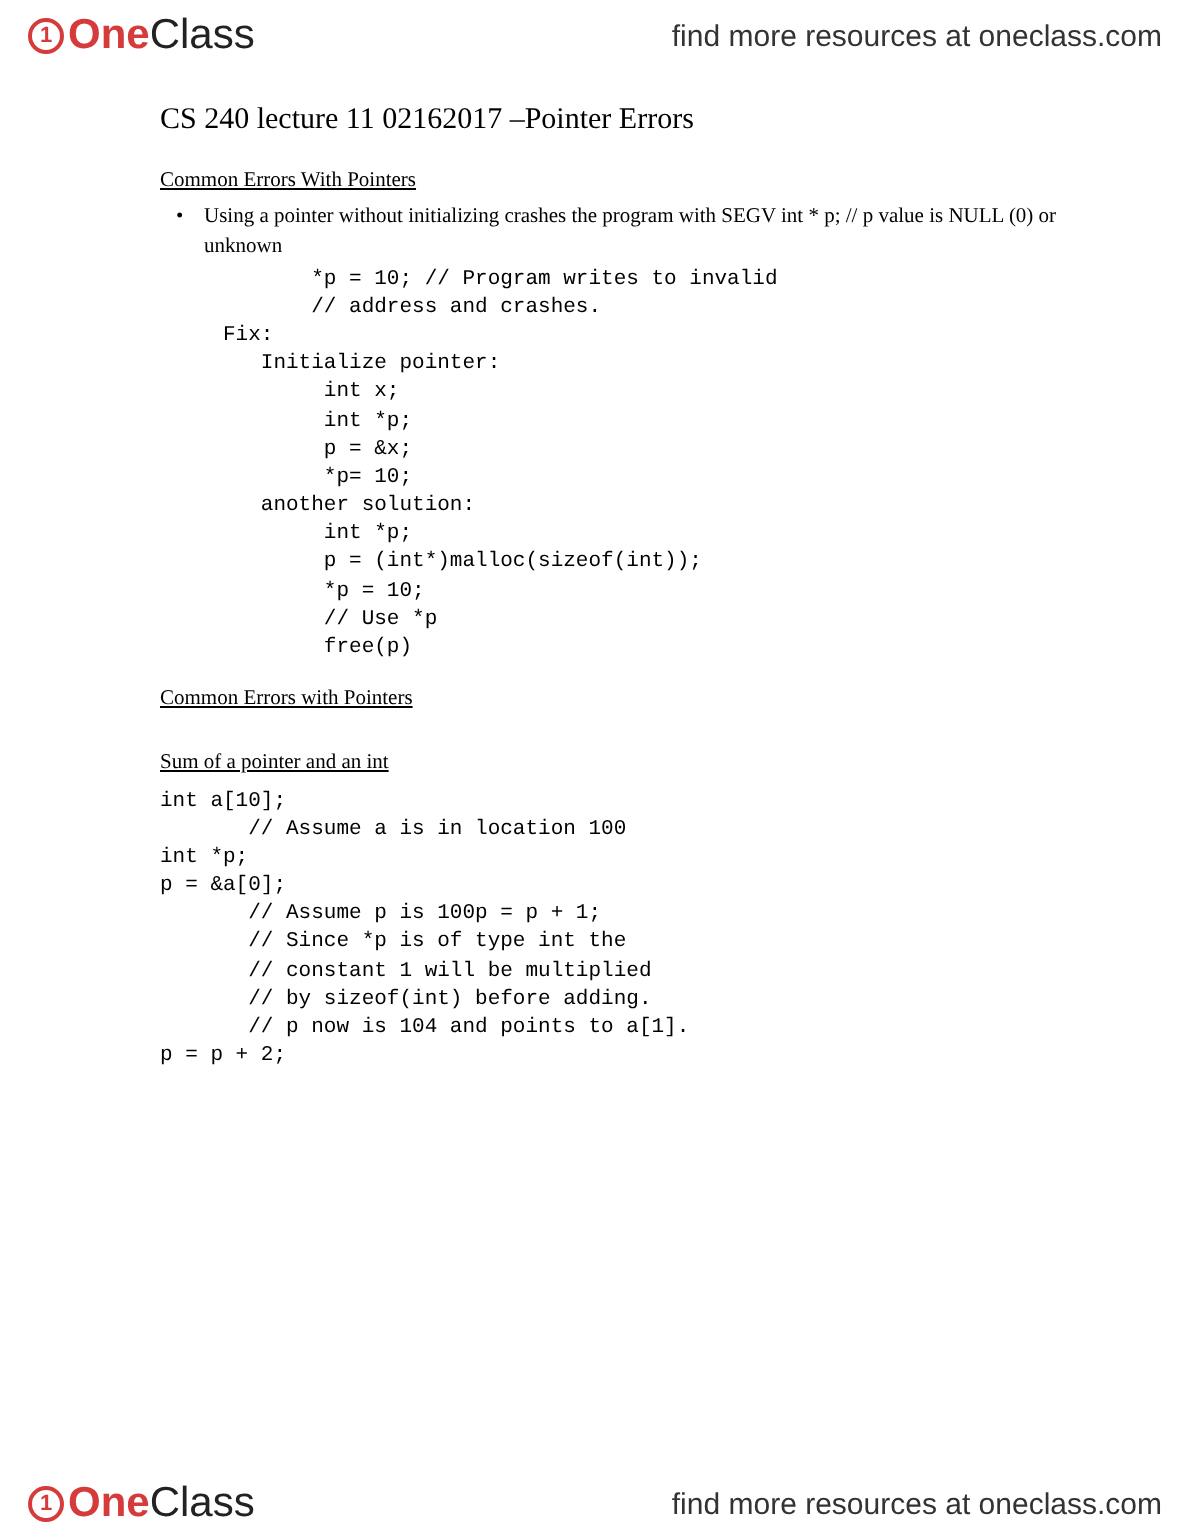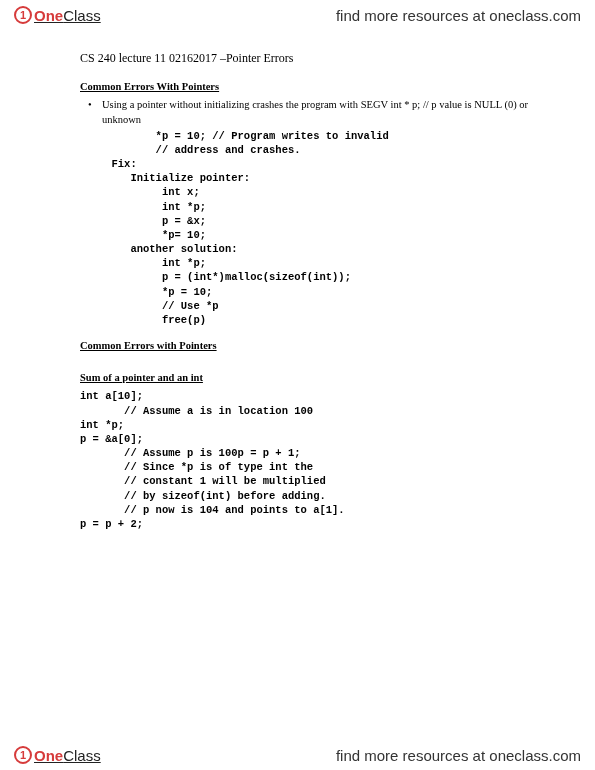--- a/index.html
+++ b/index.html
@@ -23,51 +23,50 @@
   .header { top: 0; }
   .footer { bottom: 0; }
   .logo { display: flex; align-items: center; gap: 2px; }
   .logo-icon {
     width: 18px; height: 18px;
     border: 2px solid #d63b3b;
     border-radius: 50%;
     display: flex; align-items: center; justify-content: center;
     color: #d63b3b; font-weight: bold; font-size: 11px;
   }
-  .logo-text { font-size: 15px; color: #222; text-decoration: underline; }
+  .logo-text { font-size: 21px; color: #222; }
   .logo-text .one { color: #d63b3b; font-weight: 600; }
   .tagline { font-size: 15px; color: #333; }
   .content {
     position: absolute;
     top: 50px; left: 80px; right: 40px;
     font-size: 10.5px;
     color: #000;
     line-height: 1.35;
   }
-  .title { font-size: 12px; margin-bottom: 14px; }
+  .title { font-size: 15px; margin-bottom: 14px; }
   .section-head {
-    font-weight: bold;
+    font-weight: normal;
     text-decoration: underline;
     margin-top: 8px;
     margin-bottom: 4px;
     font-size: 10.5px;
   }
   ul { list-style: none; padding-left: 22px; }
   ul li::before {
     content: "•";
     position: absolute;
     margin-left: -14px;
   }
   ul li { margin-bottom: 2px; }
   .code {
     font-family: 'Courier New', Courier, monospace;
     font-size: 10.5px;
     white-space: pre;
     line-height: 1.35;
-    font-weight: bold;
   }
 </style>
 </head>
 <body>
 
 <div class="header">
   <div class="logo">
     <span class="logo-icon">1</span>
     <span class="logo-text"><span class="one">One</span><span>Class</span></span>
   </div>

